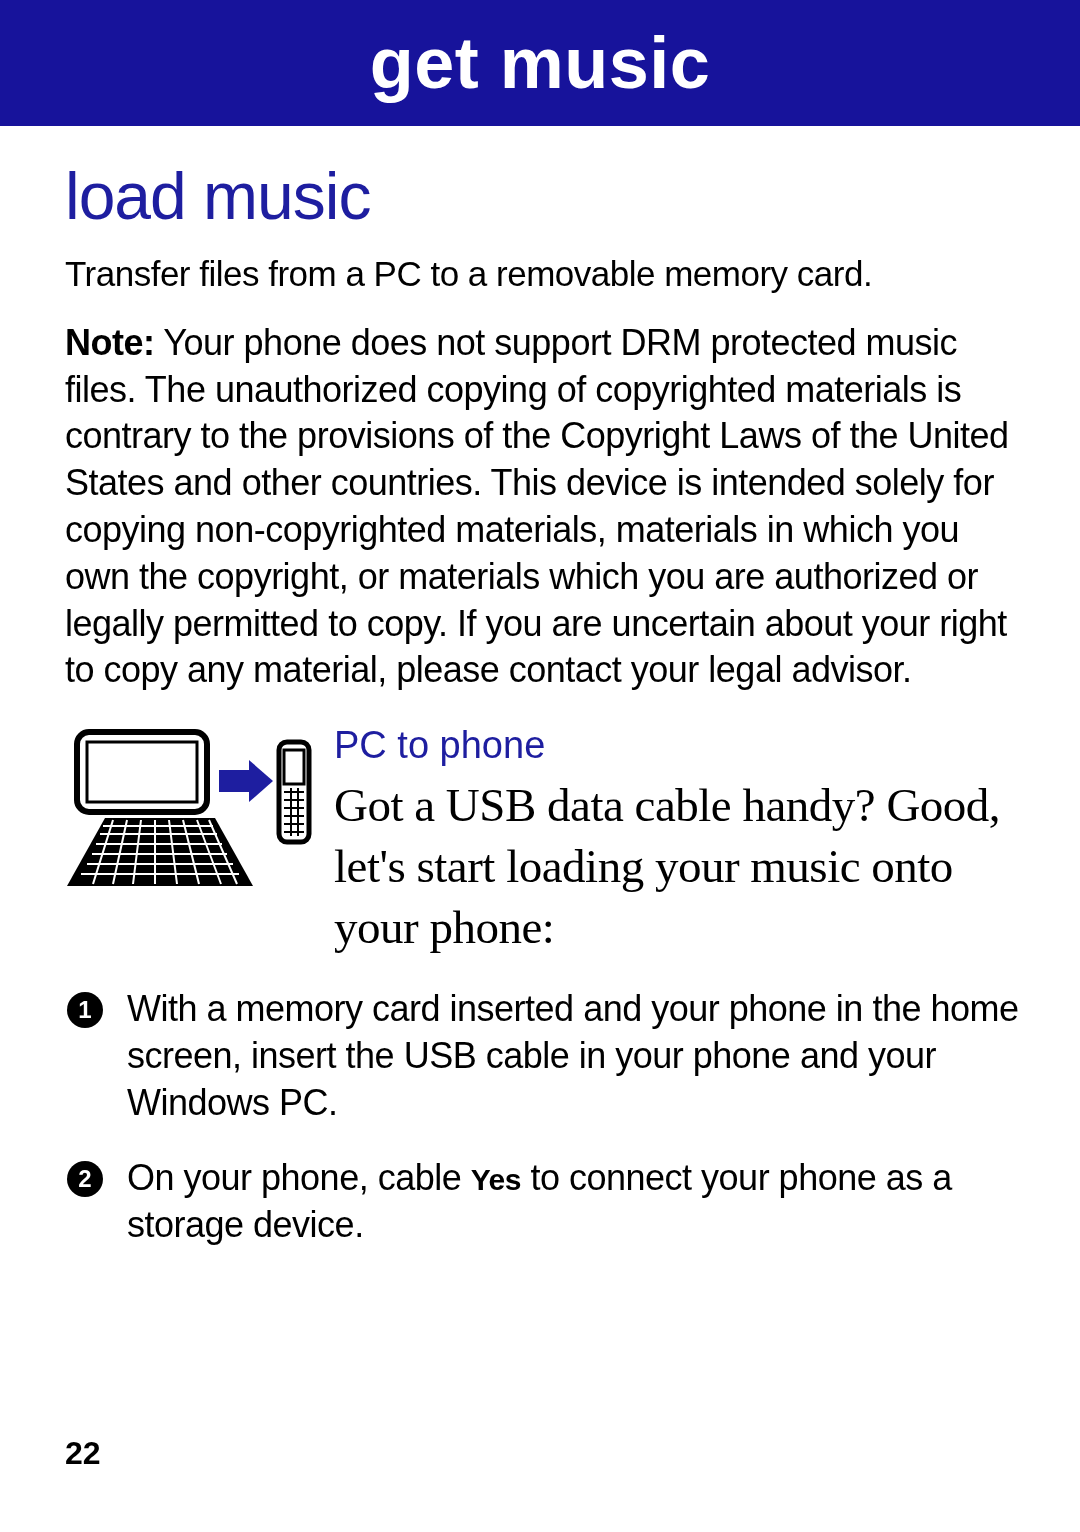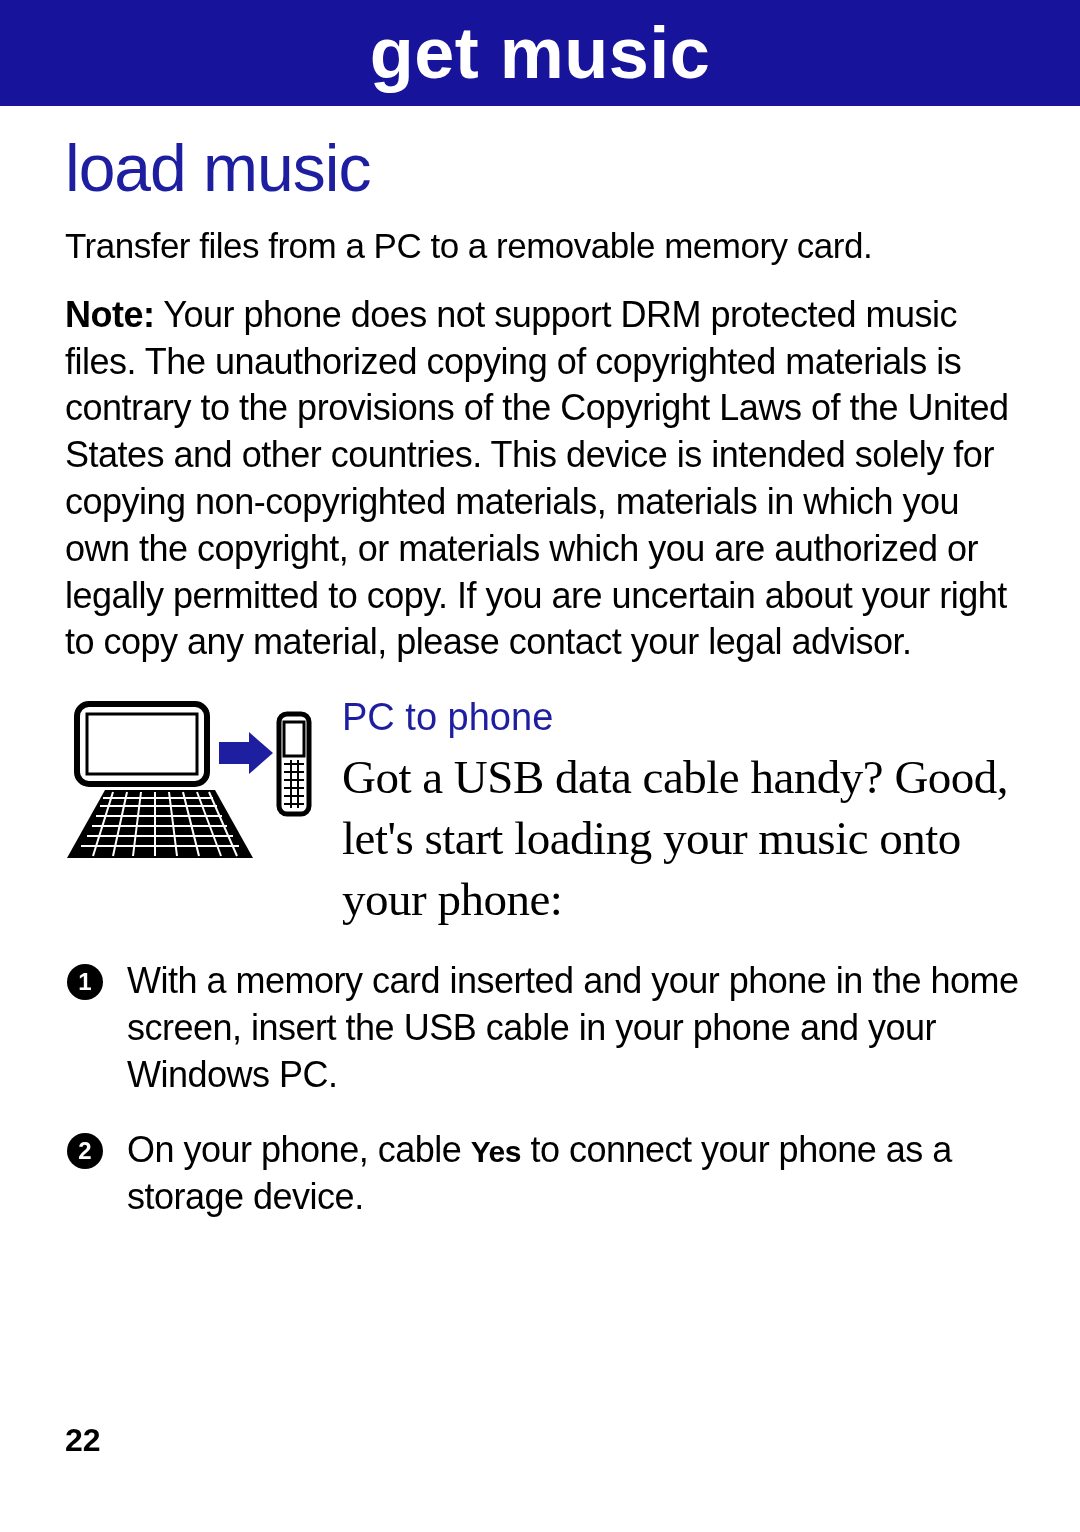--- a/index.html
+++ b/index.html
@@ -1,36 +1,36 @@
 <!DOCTYPE html>
 <html><head>
 <meta charset="utf-8">
 <style>
   * { margin: 0; padding: 0; box-sizing: border-box; }
   html, body { width: 1080px; height: 1532px; background: #fff; font-family: Arial, Helvetica, sans-serif; color: #000; }
   .page { width: 1080px; height: 1532px; position: relative; }
-  .banner { background: #17139b; width: 100%; height: 106px; display: flex; align-items: center; justify-content: center; }
+  .banner { background: #17139b; width: 100%; height: 126px; display: flex; align-items: center; justify-content: center; }
   .banner-title { color: #fff; font-size: 72px; font-weight: 700; font-family: Arial, Helvetica, sans-serif; letter-spacing: 0.5px; }
-  .content { padding: 24px 55px 0 65px; }
+  .content { padding: 32px 55px 0 65px; }
   .section-title { color: #1e1ea0; font-size: 66px; font-weight: 400; font-family: Arial, Helvetica, sans-serif; margin-bottom: 18px; letter-spacing: -1px; }
   .intro { font-size: 35px; line-height: 1.25; margin-bottom: 24px; font-family: Arial, Helvetica, sans-serif; letter-spacing: -0.5px; }
   .note { font-size: 36px; line-height: 1.3; margin-bottom: 30px; font-family: Arial, Helvetica, sans-serif; letter-spacing: -0.5px; }
   .note-label { font-weight: 700; text-align: center; }
-  .pc-row { display: flex; align-items: flex-start; gap: 22px; margin-bottom: 28px; margin-top: 20px; }
+  .pc-row { display: flex; align-items: flex-start; gap: 14px; margin-bottom: 28px; margin-top: 20px; }
   .pc-illus { width: 255px; height: 170px; flex: 0 0 auto; margin-top: 2px; }
   .pc-text { flex: 1; }
   .sub-title { color: #1e1ea0; font-size: 38px; font-weight: 400; margin-bottom: 8px; font-family: Arial, Helvetica, sans-serif; }
   .sub-body { font-size: 47px; line-height: 1.3; font-family: Liberation Serif, serif; letter-spacing: -0.5px; }
   .step-list { list-style: none; }
   .step-list li { display: flex; align-items: flex-start; gap: 22px; margin-bottom: 28px; }
   .step-bullet { width: 40px; height: 40px; flex: 0 0 auto; margin-top: 4px; }
   .step-bullet svg { width: 40px; height: 40px; display: block; }
   .step-text { font-size: 36px; line-height: 1.3; flex: 1; font-family: Arial, Helvetica, sans-serif; letter-spacing: -0.5px; }
   .ui-key { font-family: Arial, Helvetica, sans-serif; font-weight: 700; font-size: 30px; margin-top: 28px; }
-  .page-num { position: absolute; left: 65px; bottom: 73px; font-size: 32px; font-weight: 700; }
+  .page-num { position: absolute; left: 65px; bottom: 60px; font-size: 32px; font-weight: 700; }
 </style>
 </head>
 <body>
 
 <div class="page">
 
   <div class="banner">
     <div class="banner-title">get music</div>
   </div>
 

